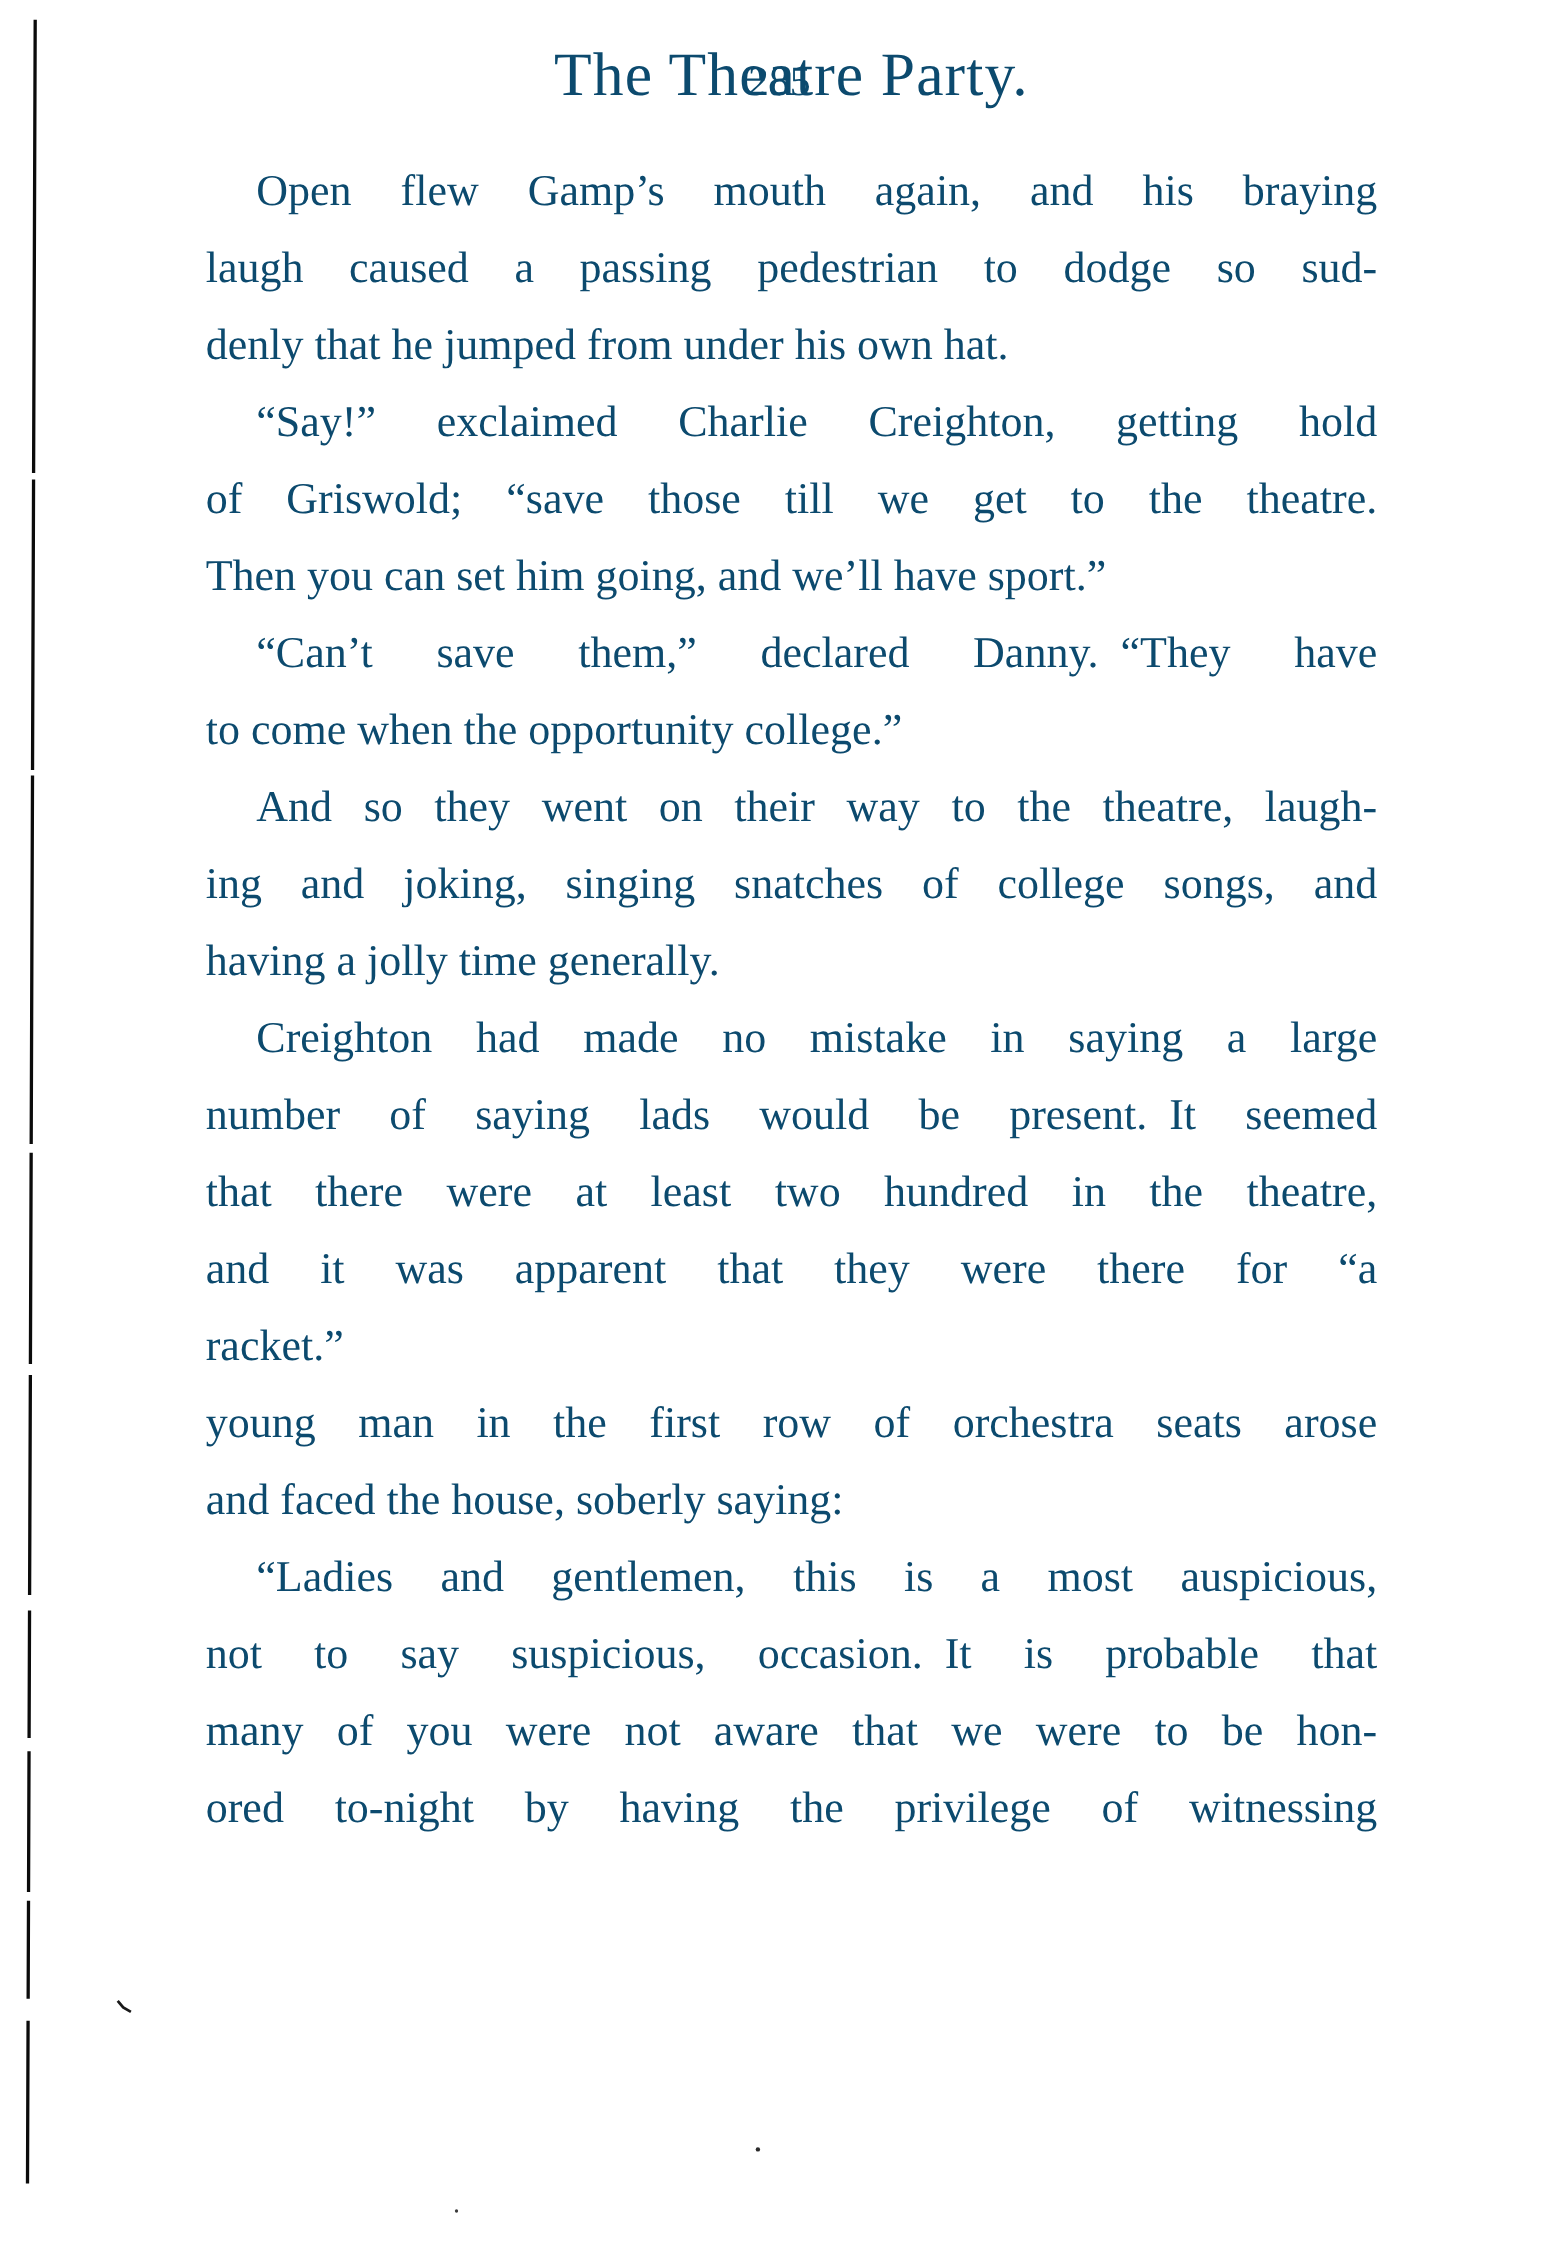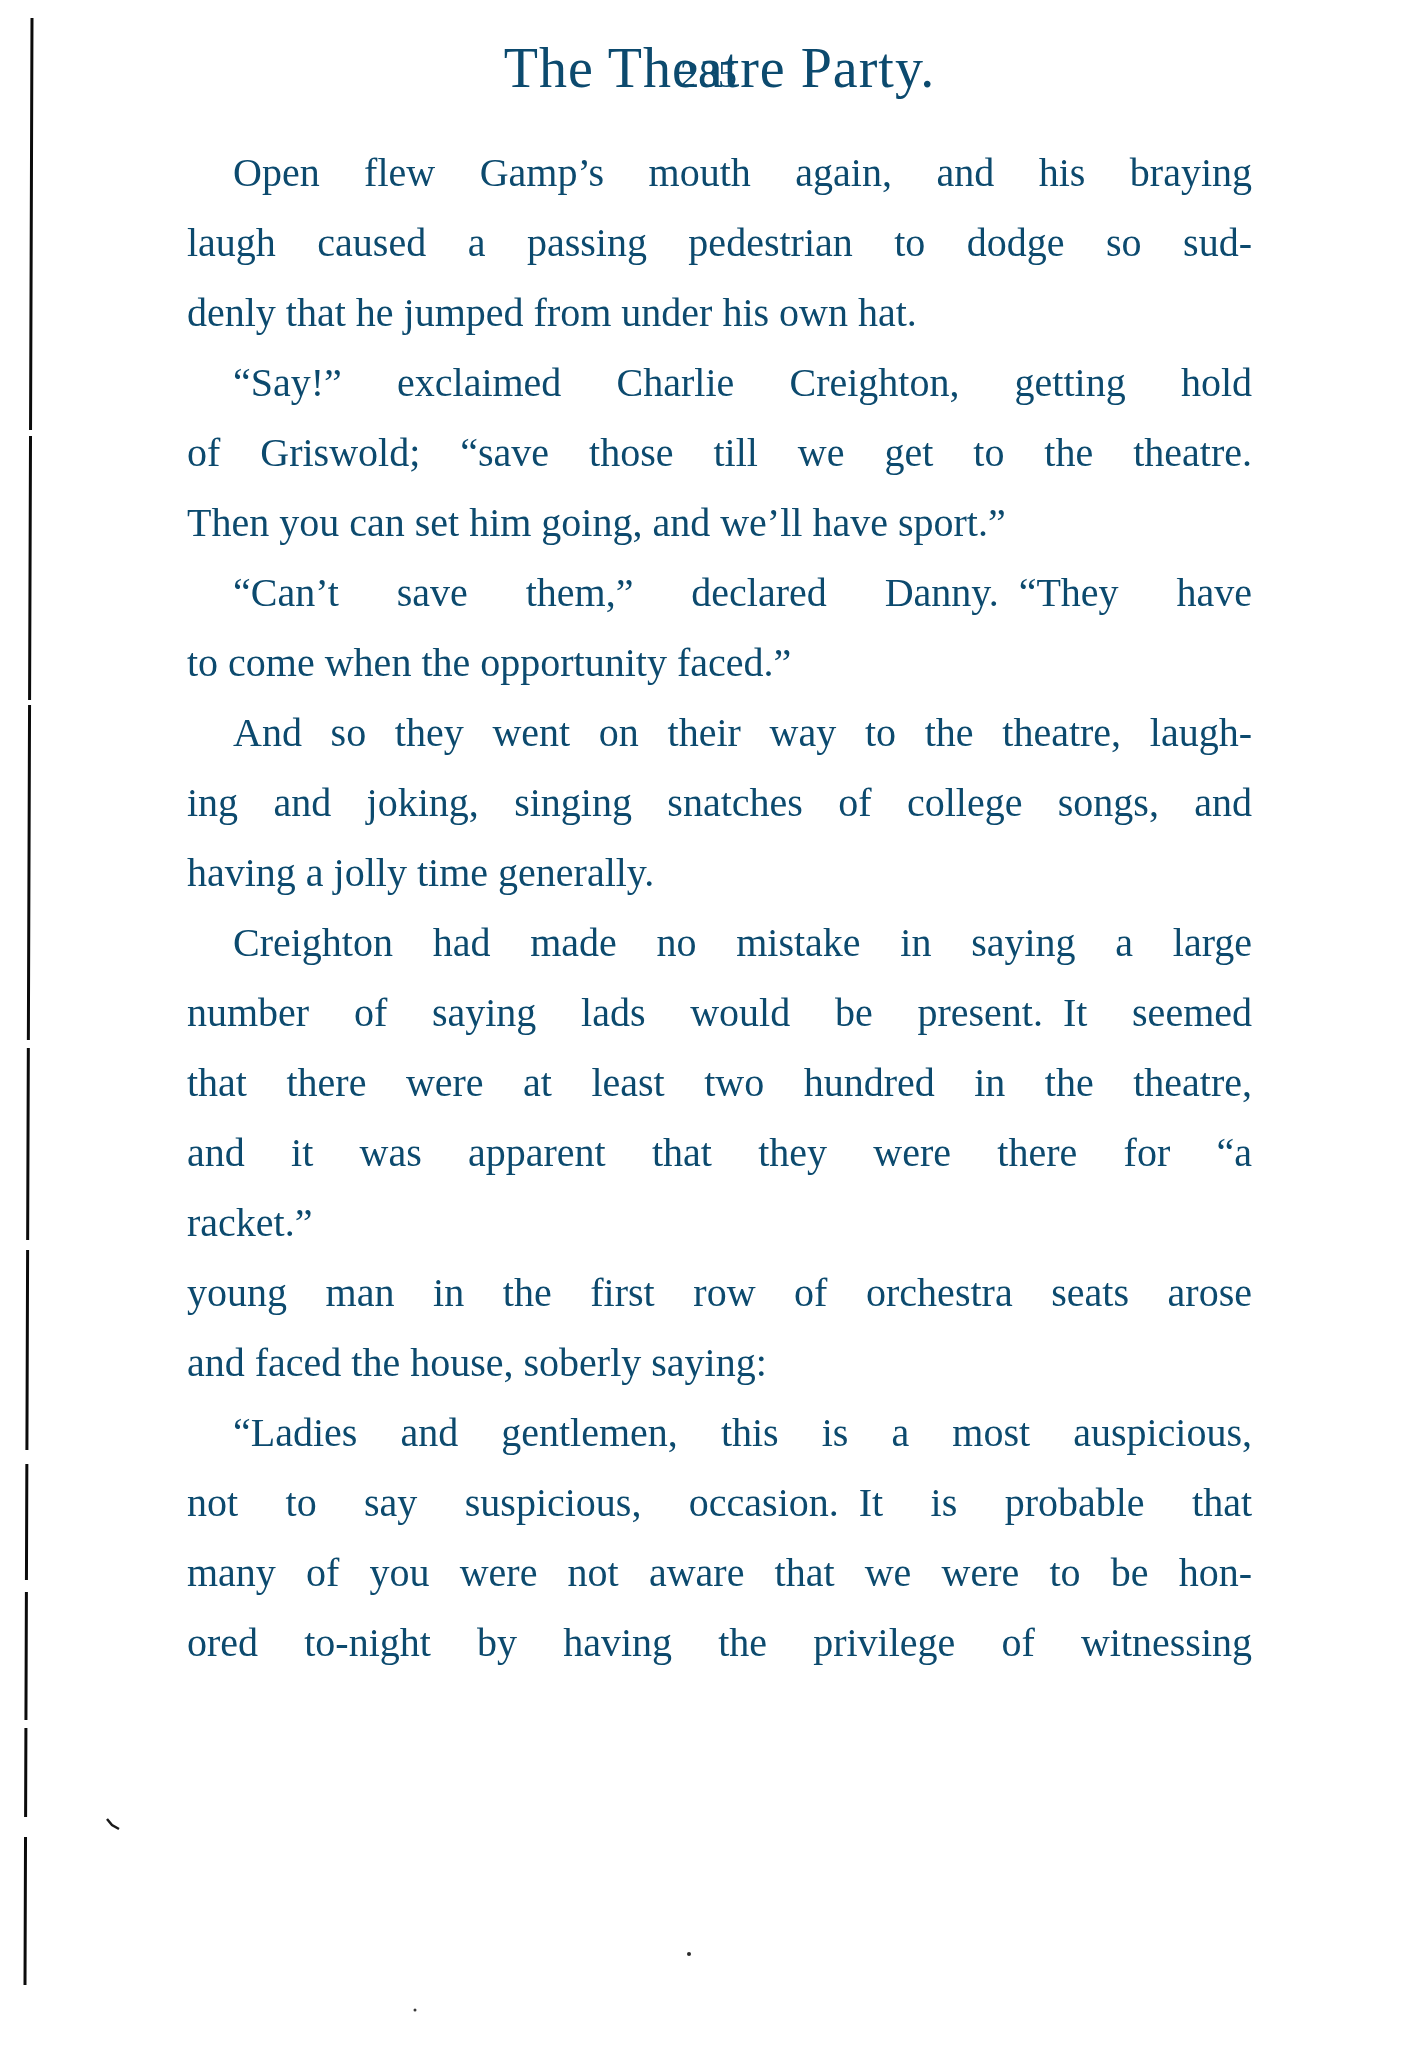--- a/index.html
+++ b/index.html
@@ -71,21 +71,21 @@
   <div class="page-number">285</div>
 
   <div class="text-block">
       <div class="line indent">Open flew Gamp’s mouth again, and his braying</div>
       <div class="line">laugh caused a passing pedestrian to dodge so sud-</div>
       <div class="line para-end">denly that he jumped from under his own hat.</div>
       <div class="line indent">“Say!” exclaimed Charlie Creighton, getting hold</div>
       <div class="line">of Griswold; “save those till we get to the theatre.</div>
       <div class="line para-end">Then you can set him going, and we’ll have sport.”</div>
       <div class="line indent">“Can’t save them,” declared Danny. “They have</div>
-      <div class="line para-end">to come when the opportunity faced.”</div>
+      <div class="line para-end">to come when the opportunity college.”</div>
       <div class="line indent">And so they went on their way to the theatre, laugh-</div>
       <div class="line">ing and joking, singing snatches of college songs, and</div>
       <div class="line para-end">having a jolly time generally.</div>
       <div class="line indent">Creighton had made no mistake in saying a large</div>
       <div class="line">number of saying lads would be present. It seemed</div>
       <div class="line">that there were at least two hundred in the theatre,</div>
       <div class="line">and it was apparent that they were there for “a</div>
       <div class="line para-end">racket.”</div>
       <div class="line">young man in the first row of orchestra seats arose</div>
       <div class="line para-end">and faced the house, soberly saying:</div>

